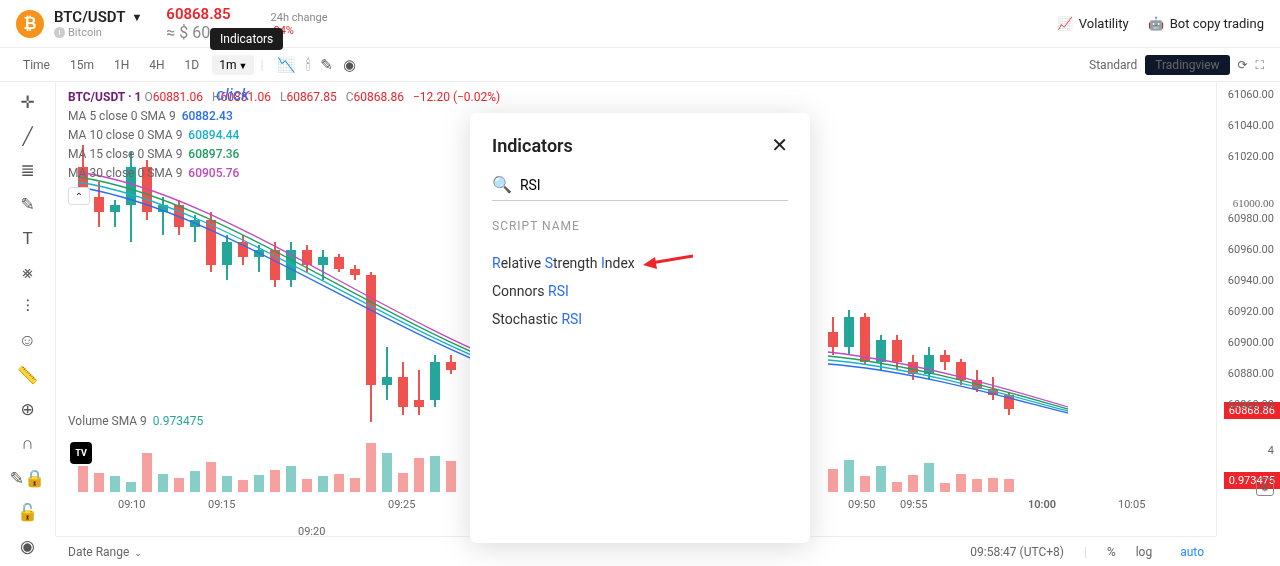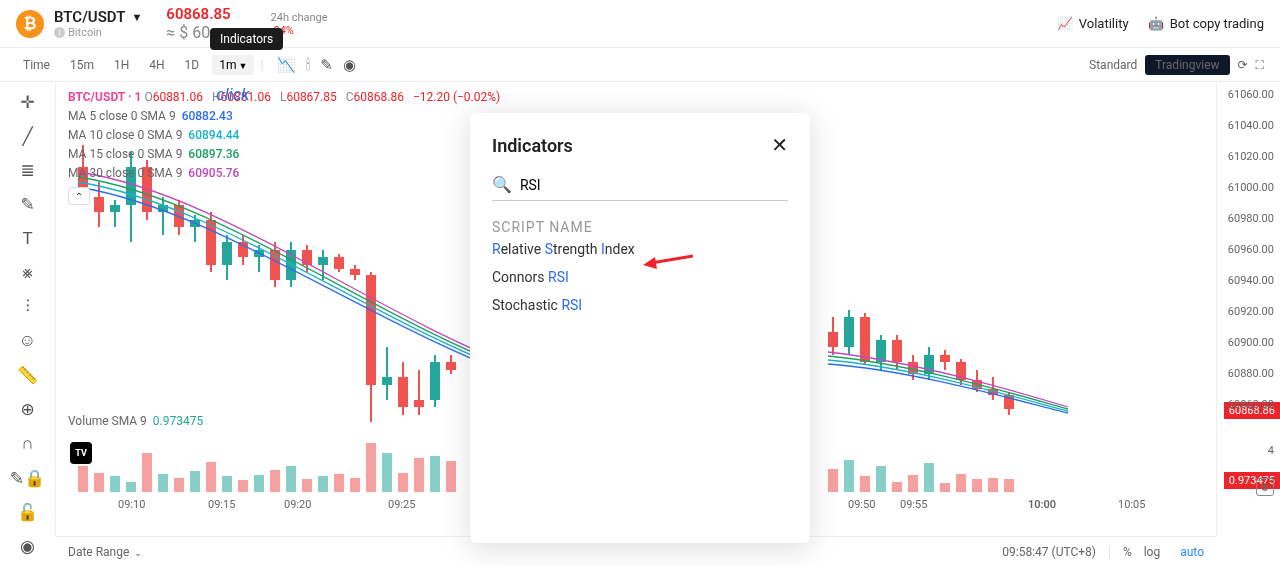--- a/index.html
+++ b/index.html
@@ -48,29 +48,29 @@
 .green { color:#26a69a; }
 .redc { color:#ef5350; }
 .ma-line { position:absolute; left:12px; right:0; pointer-events:none; }
 .volume-panel { position:absolute; left:12px; right:0; bottom:44px; height:60px; }
 .vol-legend { position:absolute; top:-18px; font-size:12px; color:#666;text-align:center; }
 .vol-legend .v { color:#26a69a; }
 .vbar { position:absolute; bottom:0; width:10px; opacity:0.55; }
 .xaxis { position:absolute; left:12px; right:0; bottom:18px; height:20px; font-size:11px; color:#666; }
 .xtick { position:absolute; }
 .bottombar { position:absolute; bottom:0; left:56px; right:64px; height:30px; display:flex; align-items:center; padding:0 12px; font-size:12px; color:#666; border-top:1px solid #eee; }
-.bottom-right { margin-left:auto; display:flex; gap:12px; align-items:center;justify-content:space-between; }
+.bottom-right { margin-left:auto; display:flex; gap:20px; align-items:center;justify-content:space-between; }
 .bottom-right .auto { color:#2a8cff;margin-left:8px; }
 .modal { position:absolute; left:470px; top:113px; width:340px; height:430px; background:#fff; box-shadow:0 4px 30px rgba(0,0,0,0.15); border-radius:6px; z-index:100; padding:20px 22px; }
 .modal-head { display:flex; align-items:center; justify-content:space-between; margin-bottom:18px; }
 .modal-title { font-size:18px; font-weight:600; }
 .close-x { font-size:20px; cursor:pointer; color:#222; }
 .search-row { display:flex; align-items:center; border-bottom:1px solid #ccc; padding-bottom:6px; margin-bottom:18px; gap:8px; }
 .search-row input { border:none; outline:none; font-size:14px; flex:1; }
-.section-label { font-size:14px; letter-spacing:1px; color:#999; margin-bottom:0; }
+.section-label { font-size:12px; letter-spacing:1px; color:#999; margin-bottom:16px; }
 .result { font-size:14px; color:#333; padding:6px 0; cursor:pointer; }
 .result .hl { color:#2a6df4; }
 .arrow { position:absolute; left:643px; top:251px; z-index:101; color:#ef232a; }
 .gear-right { position:absolute; right:6px; bottom:40px; width:18px; height:18px; border:1px solid #888; border-radius:3px; display:flex; align-items:center; justify-content:center; font-size:11px; cursor:pointer; }
 .tv-badge { position:absolute; left:14px; bottom:72px; width:22px; height:22px; background:#000; color:#fff; border-radius:4px; font-size:9px; display:flex; align-items:center; justify-content:center; font-weight:bold; }
 </style>
 </head>
 <body>
 
 <div class="topbar">
@@ -144,21 +144,21 @@
     <div>⊕</div>
     <div>∩</div>
     <div>✎🔒</div>
     <div>🔓</div>
     <div>◉</div>
   </div>
 
   <div class="chart-area">
     <div class="legend">
       <div class="legend-row ohlc">
-        <b style="color:#ec4899">BTC/USDT · 1</b>
+        <b style="color:#701a75">BTC/USDT · 1</b>
         <span class="o">O</span><span class="v">60881.06</span>
         <span class="o">H</span><span class="v">60881.06</span>
         <span class="o">L</span><span class="v">60867.85</span>
         <span class="o">C</span><span class="v">60868.86</span>
         <span class="v">−12.20 (−0.02%)</span>
       </div>
       <div id="ma-rows">
           <div class="legend-row"><span>MA 5 close 0 SMA 9</span>&nbsp;&nbsp;<span class="ma-val" style="color:#2a6df4">60882.43</span></div>
           <div class="legend-row"><span>MA 10 close 0 SMA 9</span>&nbsp;&nbsp;<span class="ma-val" style="color:#18b3c7">60894.44</span></div>
           <div class="legend-row"><span>MA 15 close 0 SMA 9</span>&nbsp;&nbsp;<span class="ma-val" style="color:#20a060">60897.36</span></div>
@@ -351,21 +351,21 @@
         <div class="vbar" style="left: 872px; height: 9.1px; background: rgb(239, 83, 80);"></div>
         <div class="vbar" style="left: 888px; height: 18.2px; background: rgb(239, 83, 80);"></div>
         <div class="vbar" style="left: 904px; height: 13px; background: rgb(239, 83, 80);"></div>
         <div class="vbar" style="left: 920px; height: 14.3px; background: rgb(239, 83, 80);"></div>
         <div class="vbar" style="left: 936px; height: 12.61px; background: rgb(239, 83, 80);"></div>
       </div>
 
     <div class="xaxis" id="xaxis">
         <div class="xtick" style="left: 50px;">09:10</div>
         <div class="xtick" style="left: 140px;">09:15</div>
-        <div class="xtick" style="left: 216px;">09:20</div>
+        <div class="xtick" style="left: 230px; margin-top: 27px;">09:20</div>
         <div class="xtick" style="left: 320px;">09:25</div>
         <div class="xtick" style="left: 780px;">09:50</div>
         <div class="xtick" style="left: 832px; text-align: center;">09:55</div>
         <div class="xtick" style="left: 960px; font-weight: 600;">10:00</div>
         <div class="xtick" style="left: 1050px;">10:05</div>
       </div>
   <svg class="ma-line" style="top: 40px; height: 300px; width: 100%;">
         <path d="M10 50 C 150 70, 300 190, 460 250 M760 230 C 850 240, 950 270, 1000 285" stroke="#c04ac0" fill="none" stroke-width="1.3"></path>
       </svg>
       <svg class="ma-line" style="top: 40px; height: 300px; width: 100%;">
@@ -380,21 +380,21 @@
     </div>
 
   <div class="yaxis" id="yaxis">
     <div class="ybadge" style="top:320px">60868.86</div>
     <div class="ybadge" style="top:390px">0.973475</div>
     <div class="ytick" style="top:362px">4</div>
     <div class="gear-right">⚙</div>
   <div class="ytick" style="top: 6px;">61060.00</div>
       <div class="ytick" style="top: 37px;">61040.00</div>
       <div class="ytick" style="top: 68px;">61020.00</div>
-      <div class="ytick" style="top: 99px;">61000.00</div>
+      <div class="ytick" style="top: 115px; font-family: Liberation Serif, serif;">61000.00</div>
       <div class="ytick" style="top: 130px;">60980.00</div>
       <div class="ytick" style="top: 161px;">60960.00</div>
       <div class="ytick" style="top: 192px;">60940.00</div>
       <div class="ytick" style="top: 223px;">60920.00</div>
       <div class="ytick" style="top: 254px;">60900.00</div>
       <div class="ytick" style="top: 285px;">60880.00</div>
       <div class="ytick" style="top: 316px;">60860.00</div>
     </div>
 </div>
 

